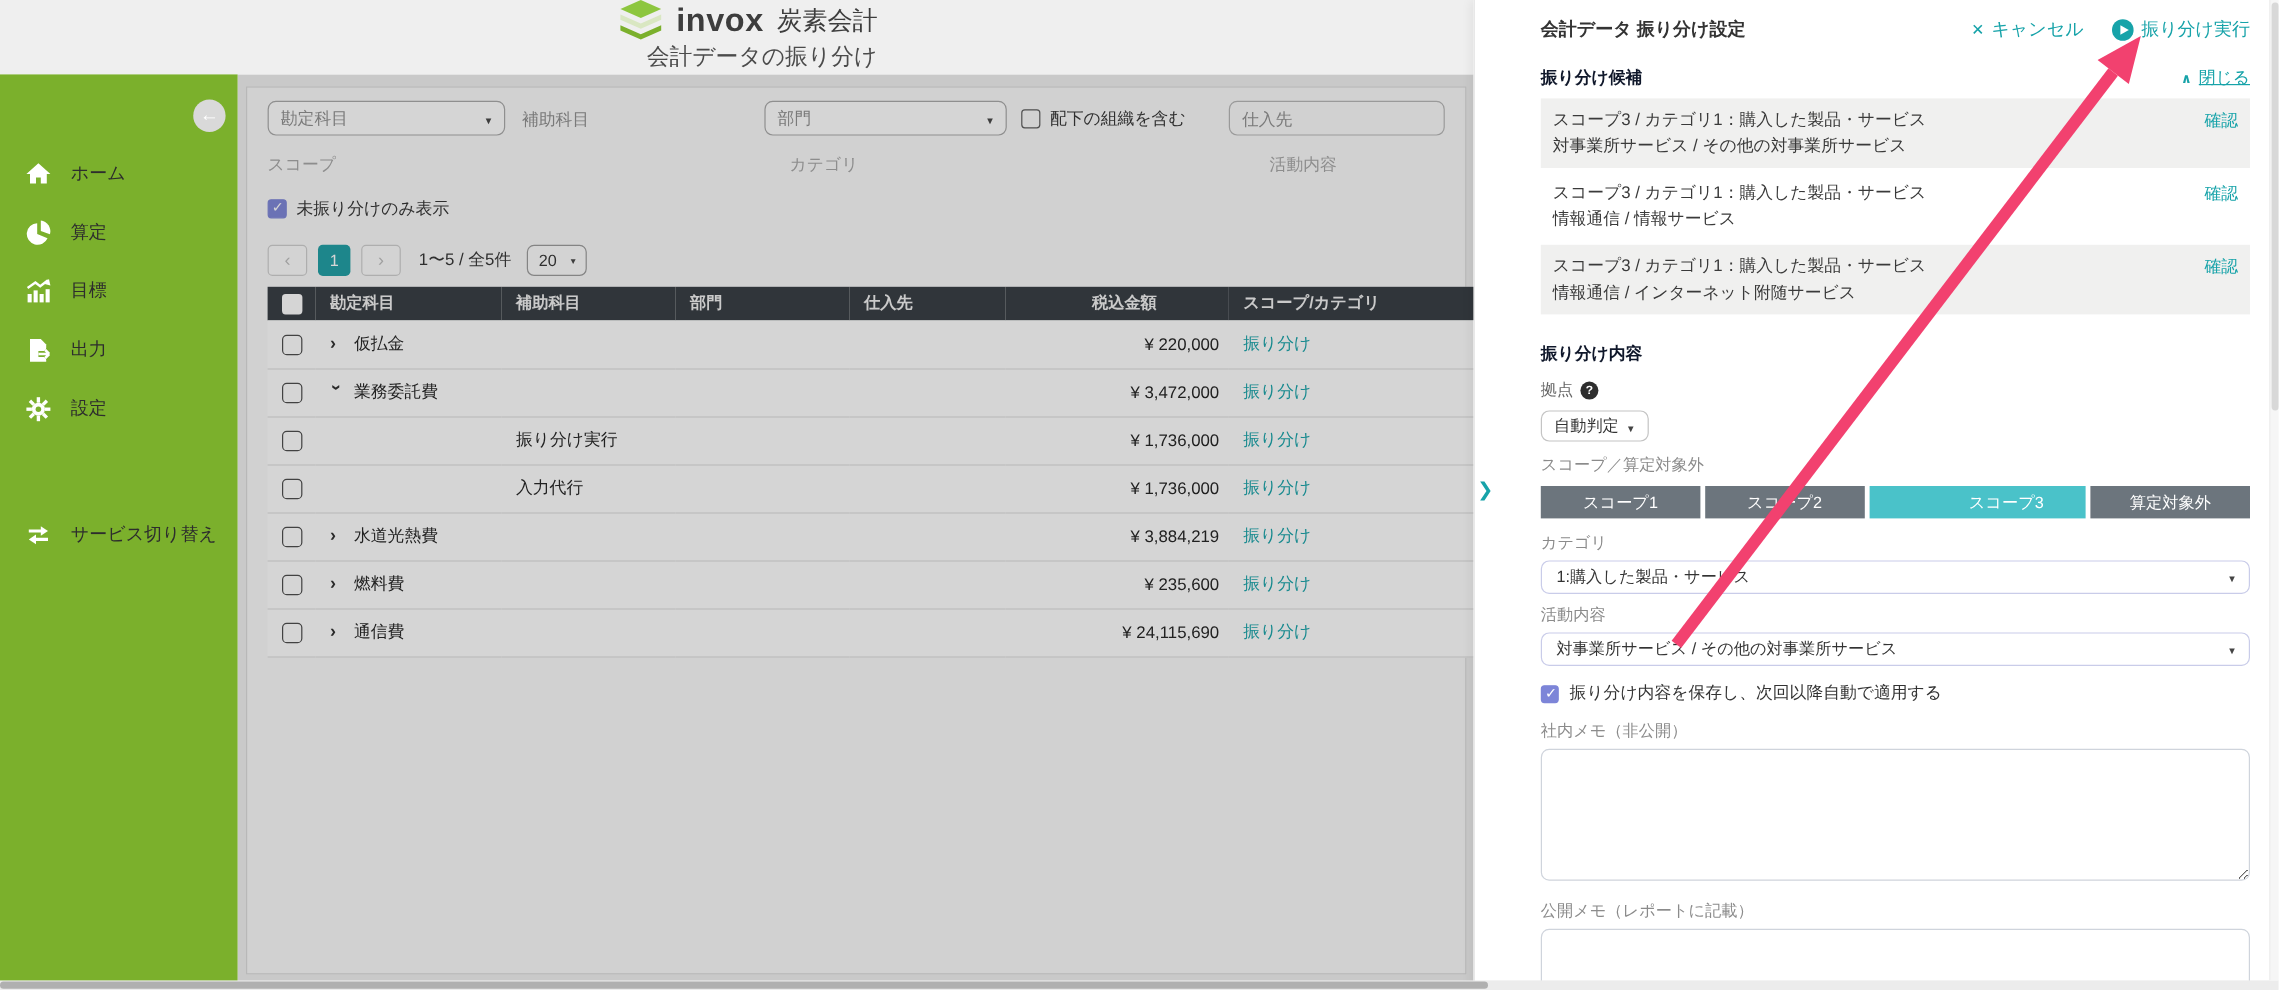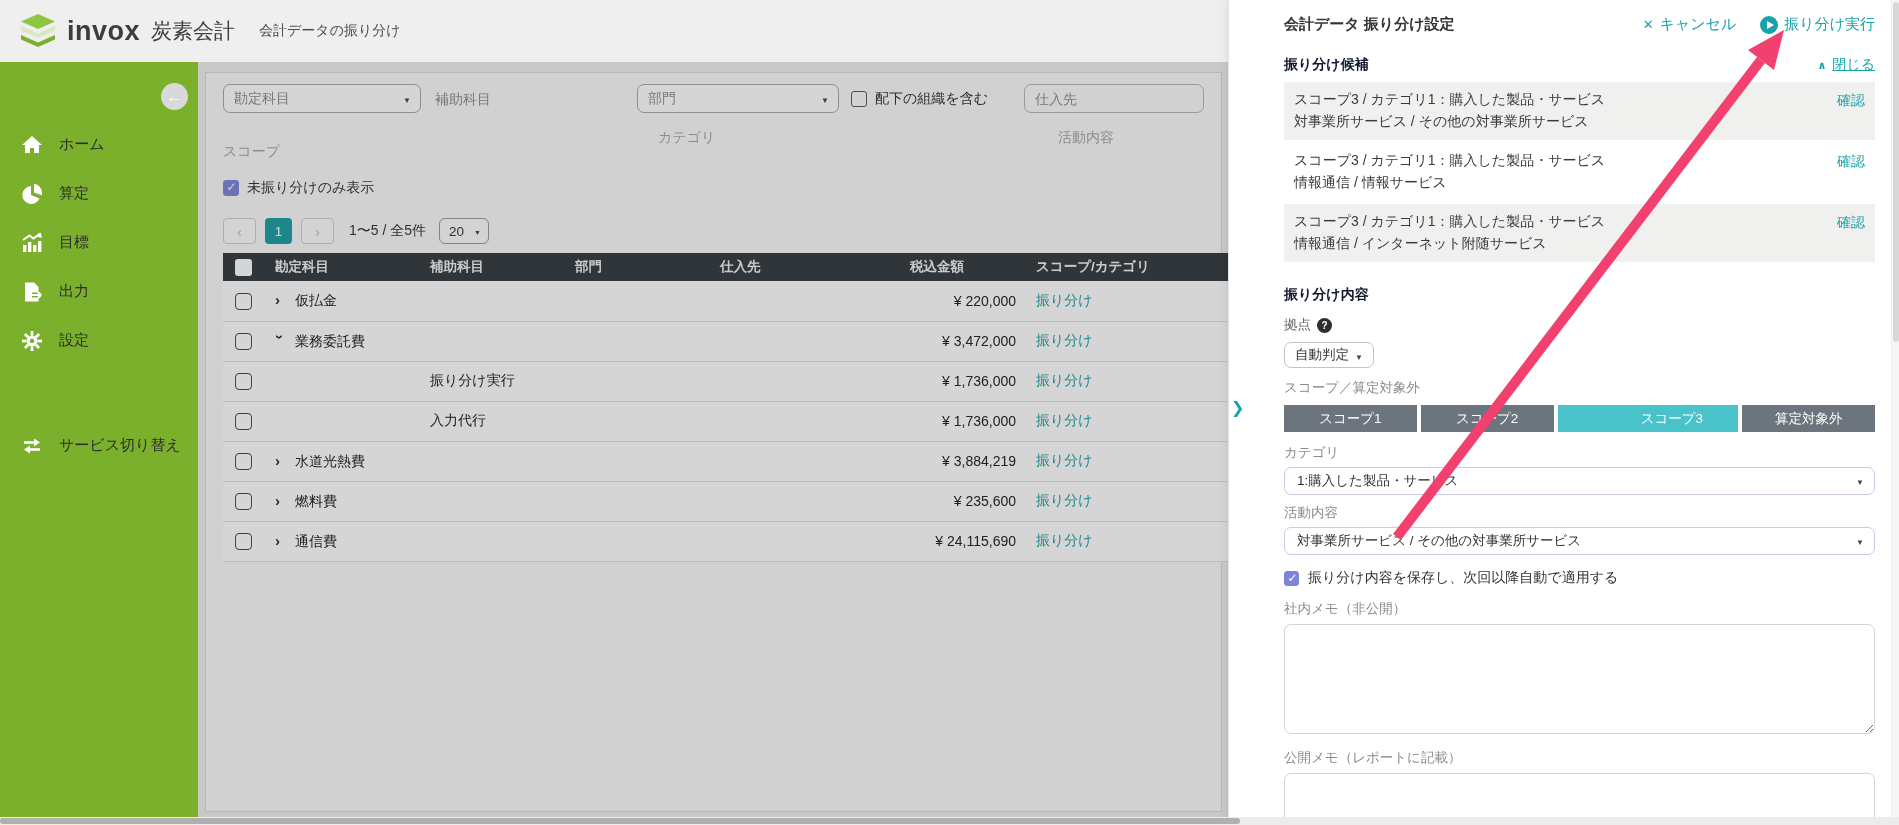--- a/index.html
+++ b/index.html
@@ -9,25 +9,25 @@
     --pink:#f2416f;
     --dark-header:#343a40;
     --label-gray:#8b8b8b;
   }
   *{margin:0;padding:0;box-sizing:border-box;}
   html,body{width:1899px;height:825px;overflow:hidden;}
   body{font-family:"Liberation Sans","DejaVu Sans",sans-serif;background:#fff;color:#333;}
   .app{position:relative;width:1899px;height:825px;overflow:hidden;background:#fff;}
 
   
-  .topbar{position:absolute;left:0;top:0;width:1228px;height:62px;background:#efefef;display:flex;align-items:center;padding-left:18px;z-index:2;}
+  .topbar{position:absolute;left:0;top:0;width:1228px;height:62px;background:#efefef;display:flex;align-items:center;padding-left:18px;z-index:2;flex-direction:column;}
   .brand{display:flex;align-items:center;gap:9px;}
   .brand-name{font-size:27px;font-weight:700;color:#3d3d3d;letter-spacing:.5px;}
   .brand-suffix{font-size:21px;font-weight:500;color:#3d3d3d;margin-left:2px;}
-  .top-nav{margin-left:24px;font-size:14px;color:#4b4b4b;}
+  .top-nav{margin-left:24px;font-size:19px;color:#4b4b4b;}
 
   
   .sidebar{position:absolute;left:0;top:62px;width:198px;height:763px;background:var(--green);z-index:2;}
   .collapse-btn{position:absolute;right:10px;top:21px;width:27px;height:27px;border-radius:50%;background:#d9d9d9;display:flex;align-items:center;justify-content:center;color:#fff;font-size:16px;font-weight:700;cursor:pointer;}
   .side-items{margin-top:58px;}
   .side-item{display:flex;align-items:center;gap:16px;padding:13px 0 13px 20px;font-size:15px;color:#2d2d2d;cursor:pointer;}
   .side-item .ic{width:23px;height:23px;flex:0 0 auto;display:flex;align-items:center;justify-content:center;}
   .side-item.switch{margin-top:56px;}
 
   
@@ -40,21 +40,21 @@
   .f-select{position:relative;height:29px;background:#fff;border:1px solid #a9a9a9;border-radius:7px;display:flex;align-items:center;padding:0 24px 0 10px;font-size:14px;color:#8f8f8f;}
   .f-select .caret{position:absolute;right:9px;top:11px;font-size:8px;color:#444;}
   .f-input{height:29px;border:none;background:transparent;font-size:14px;color:#555;outline:none;}
   .f-input::placeholder{color:#8f8f8f;}
   .f-input.boxed{border:1px solid #b7b7b7;border-radius:7px;background:transparent;padding:0 10px;}
   .chk-row{display:flex;align-items:center;gap:8px;font-size:14px;color:#333;}
   .chk{width:16px;height:16px;border:1.5px solid #5a5a5a;border-radius:3px;background:transparent;flex:0 0 auto;position:relative;cursor:pointer;}
   .chk.checked{background:#7d85d8;border-color:#7d85d8;}
   .chk.checked::after{content:"✓";position:absolute;left:2.5px;top:-1px;color:#fff;font-size:12px;font-weight:700;}
   .labels-row{display:flex;margin-top:16px;font-size:14px;color:#a7a7a7;}
-  .labels-row span:nth-child(1){width:435px;margin-top:14px;}
+  .labels-row span:nth-child(1){width:435px;}
   .labels-row span:nth-child(2){width:400px;}
   .unalloc-row{margin-top:18px;}
 
   
   .pager{display:flex;align-items:center;margin-top:21px;gap:9px;}
   .pg-btn{width:33px;height:26px;border:1px solid #cfcfcf;border-radius:4px;background:#fdfdfd;color:#bdbdbd;font-size:15px;display:flex;align-items:center;justify-content:center;cursor:pointer;}
   .pg-active{width:27px;height:26px;border-radius:4px;background:#1d9ea4;color:#fff;font-size:13.5px;display:flex;align-items:center;justify-content:center;cursor:pointer;}
   .pg-range{font-size:14px;color:#333;margin-left:6px;}
   .pg-size{position:relative;height:26px;min-width:50px;border:1px solid #9c9c9c;border-radius:6px;background:#fdfdfd;display:flex;align-items:center;padding:0 20px 0 9px;font-size:13.5px;color:#333;margin-left:4px;cursor:pointer;}
   .pg-size .caret{position:absolute;right:7px;top:10px;font-size:7px;color:#444;}

